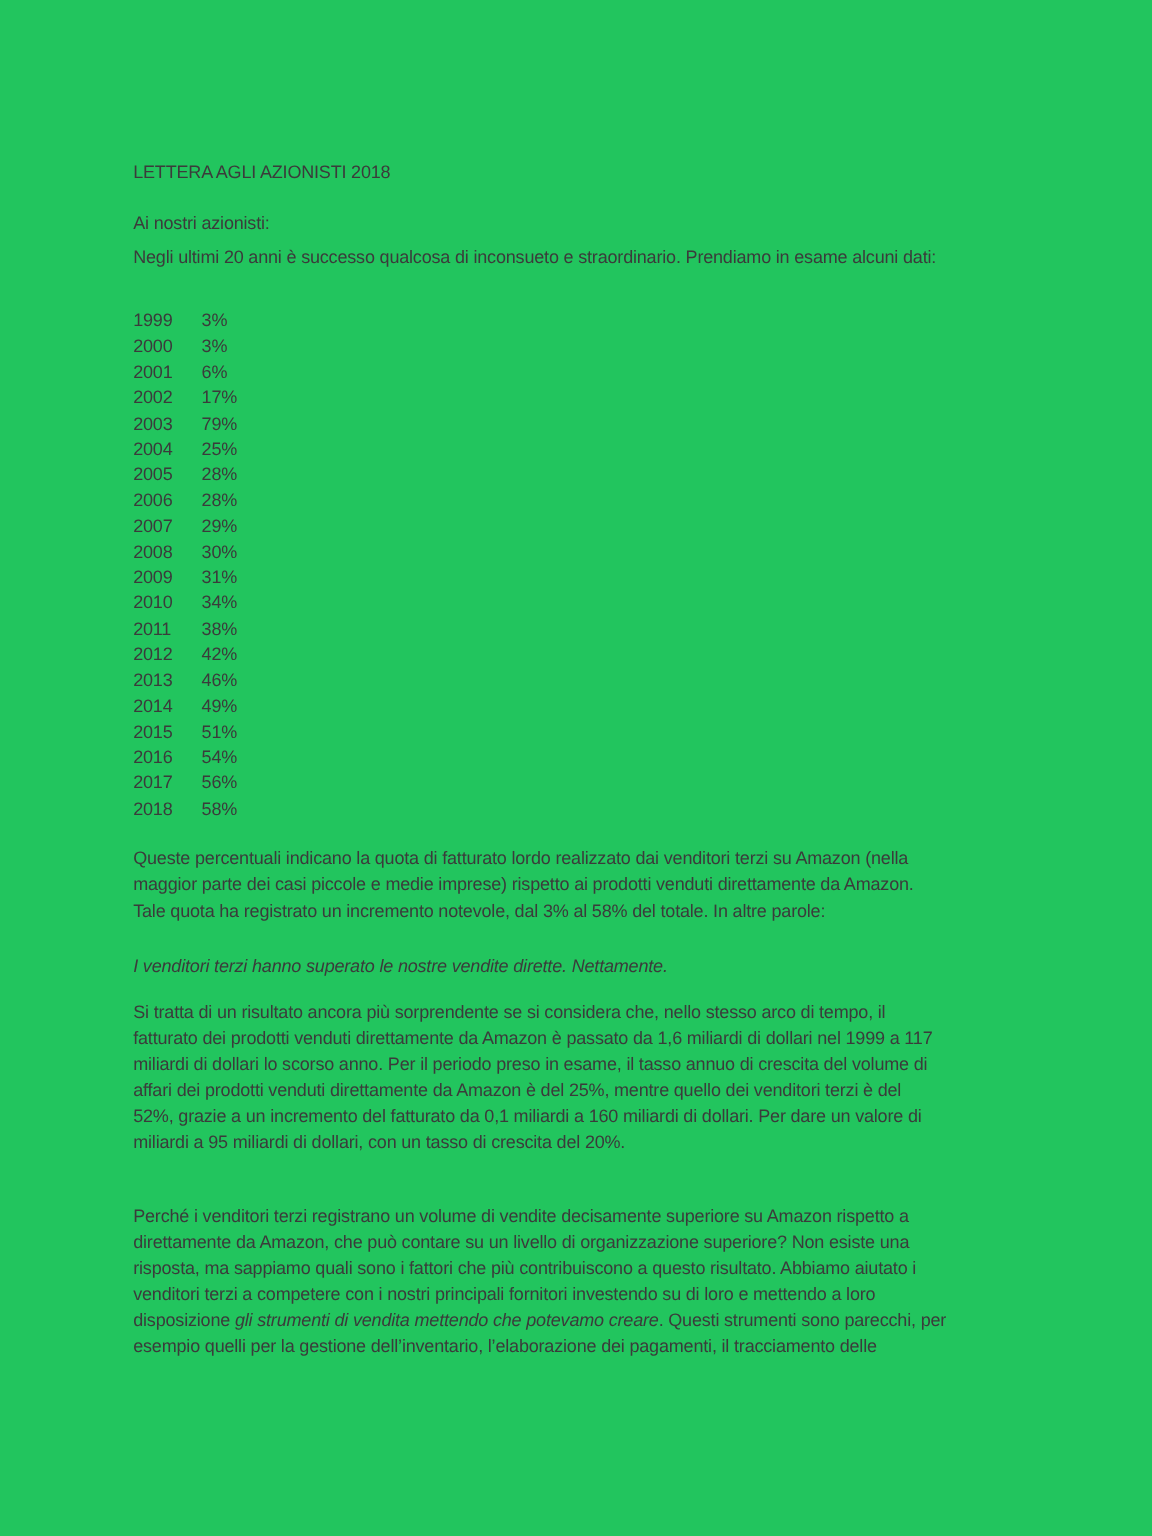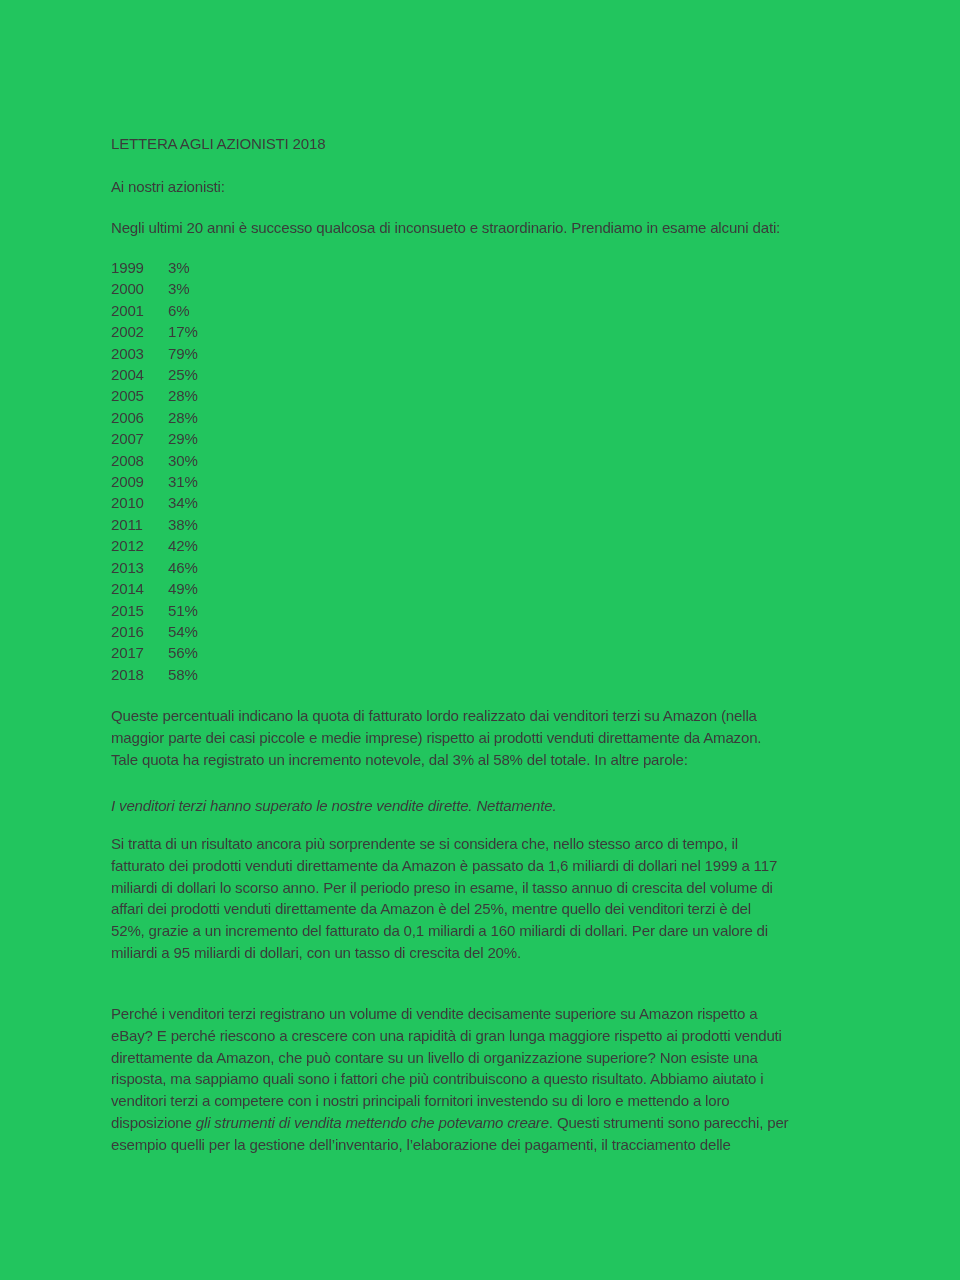--- a/index.html
+++ b/index.html
@@ -18,21 +18,21 @@
     letter-spacing: -0.15px;
     overflow: hidden;
   }
   .abs {
     position: absolute;
     left: 111px;
     white-space: nowrap;
   }
   #doc-title    { top: 133px; line-height: 21.8px; }
   #salutation   { top: 176px; line-height: 21.8px; }
-  #intro        { top: 217px; line-height: 21.8px; text-align: center; }
+  #intro        { top: 204px; line-height: 21.8px; text-align: center; }
   #year-table   { top: 257px; line-height: 21.4px; }
   #p1           { top: 705px; }
   #italic-stmt  { top: 795px; line-height: 21.8px; font-style: italic; }
   #p2           { top: 833px; }
   #p3           { top: 1003px; }
   .para { line-height: 21.8px; }
   .text-line { white-space: pre; }
   .table-row { white-space: pre; }
   .year-cell {
     display: inline-block;
@@ -87,21 +87,20 @@
       <div class="text-line">Si tratta di un risultato ancora più sorprendente se si considera che, nello stesso arco di tempo, il</div>
       <div class="text-line">fatturato dei prodotti venduti direttamente da Amazon è passato da 1,6 miliardi di dollari nel 1999 a 117</div>
       <div class="text-line">miliardi di dollari lo scorso anno. Per il periodo preso in esame, il tasso annuo di crescita del volume di</div>
       <div class="text-line">affari dei prodotti venduti direttamente da Amazon è del 25%, mentre quello dei venditori terzi è del</div>
       <div class="text-line">52%, grazie a un incremento del fatturato da 0,1 miliardi a 160 miliardi di dollari. Per dare un valore di</div>
       <div class="text-line">miliardi a 95 miliardi di dollari, con un tasso di crescita del 20%.</div>
     </div>
 
   <div class="abs para" id="p3">
       <div class="text-line">Perché i venditori terzi registrano un volume di vendite decisamente superiore su Amazon rispetto a</div>
-      <div class="text-line">eBay? E perché riescono a crescere con una rapidità di gran lunga maggiore rispetto ai prodotti venduti</div>
       <div class="text-line">direttamente da Amazon, che può contare su un livello di organizzazione superiore? Non esiste una</div>
       <div class="text-line">risposta, ma sappiamo quali sono i fattori che più contribuiscono a questo risultato. Abbiamo aiutato i</div>
       <div class="text-line">venditori terzi a competere con i nostri principali fornitori investendo su di loro e mettendo a loro</div>
       <div class="text-line"><span class="text-segment">disposizione </span><span class="text-segment italic">gli strumenti di vendita mettendo che potevamo creare</span><span class="text-segment">. Questi strumenti sono parecchi, per</span></div>
       <div class="text-line">esempio quelli per la gestione dell’inventario, l’elaborazione dei pagamenti, il tracciamento delle</div>
     </div>
 
 </div>
 
 </body></html>

